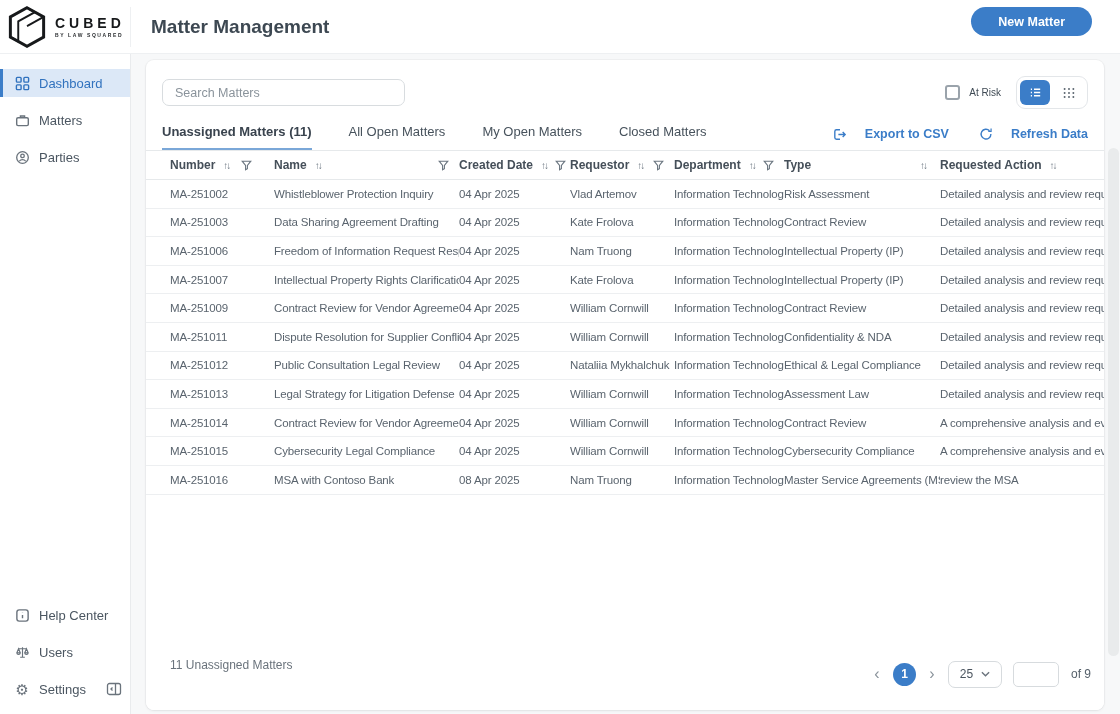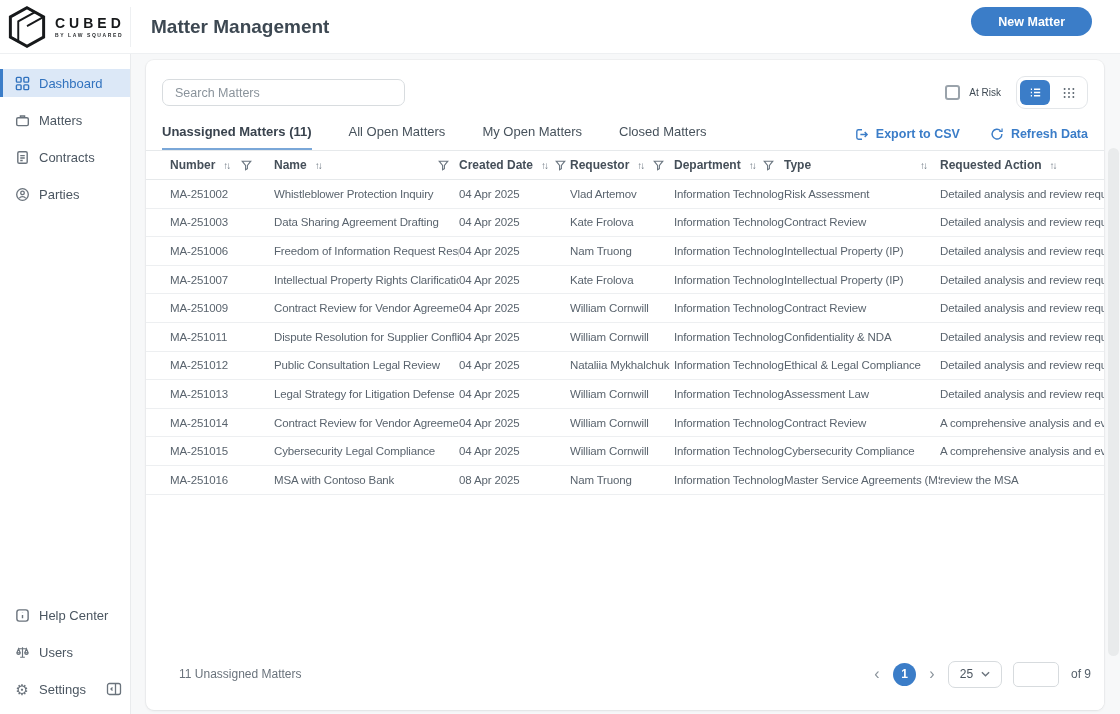--- a/index.html
+++ b/index.html
@@ -56,41 +56,41 @@
     cursor:pointer; color:#5a646e; background:transparent; }
   .view-btn.active { background:var(--accent); color:#fff; }
 
   
   .tabs-row { display:flex; align-items:center; justify-content:space-between;
     margin-top:15px; padding:0 16px; border-bottom:1px solid #e6e9eb; }
   .tabs { display:flex; gap:37px; }
   .tab { font-size:13px; color:#47525c; padding-bottom:9px; cursor:pointer; border-bottom:2px solid transparent; }
   .tab.active { font-weight:700; color:#39434e; border-bottom-color:#7aa7d8; }
   .table-actions { display:flex; gap:30px; align-items:center; padding-bottom:6px; }
-  .action-link { display:flex; align-items:center; gap:7px; color:var(--accent);
+  .action-link { display:flex; align-items:center; gap:18px; color:var(--accent);
     font-size:12.5px; font-weight:700; cursor:pointer; }
 
   
   .thead, .tr { display:grid;
     grid-template-columns:104px 185px 111px 104px 110px 156px minmax(0,1fr); }
   .thead { padding-left:24px; height:29px; align-items:center;
     border-bottom:1px solid #e6e9eb; color:#454f59; font-size:12px; font-weight:700; }
   .th { display:flex; align-items:center; gap:8px; overflow:hidden; white-space:nowrap; padding-right:4px; }
   .sort-ic { font-size:10px; color:#6b7680; letter-spacing:-2px; font-weight:400; flex:0 0 auto; }
   .funnel-ic { margin-left:auto; color:#6b7680; display:flex; flex:0 0 auto; }
   .funnel-ic.inset { margin-right:18px; }
   .funnel-ic.edge { margin-right:6px; }
   .sort-end { margin-left:auto; margin-right:10px; }
   .tr { padding-left:24px; height:28.6px; align-items:center; border-bottom:1px solid #edeff1;
     font-size:11.5px; letter-spacing:-0.15px; color:#5a646e; cursor:pointer; }
   .td { overflow:hidden; white-space:nowrap; padding-right:8px; }
 
   
-  .pagination { position:absolute; left:9px; right:0; bottom:0; height:52px;
-    display:flex; align-items:center; justify-content:space-between; padding:0 13px 20px 24px; background:#fff; }
+  .pagination { position:absolute; left:0; right:0; bottom:0; height:52px;
+    display:flex; justify-content:space-between; padding:0 13px 20px 24px; background:#fff; }
   .pg-summary { font-size:12px; color:#6a737c; }
   .pg-controls { display:flex; align-items:center; gap:9px; }
   .pg-chevron { color:#8a939b; font-size:16px; width:14px; text-align:center; cursor:pointer; line-height:1; }
   .pg-current { width:23px; height:23px; border-radius:50%; background:var(--accent); color:#fff;
     font-size:12px; font-weight:700; display:flex; align-items:center; justify-content:center; cursor:pointer; }
   .pg-size { width:54px; height:27px; border:1px solid #d7dbde; border-radius:7px;
     display:flex; align-items:center; justify-content:center; gap:8px; font-size:12px; color:#4a545e; cursor:pointer; }
   .pg-jump { width:46px; height:25px; border:1px solid #d7dbde; border-radius:5px;
     font-family:inherit; font-size:12px; padding:0 6px; outline:none; margin-left:2px; }
   .pg-of { font-size:12px; color:#55606a; margin-left:3px; }
@@ -132,29 +132,20 @@
       <span>Dashboard</span>
     </div>
     <div class="nav-item">
       <span class="ic">
         <svg width="15" height="15" viewBox="0 0 16 16" fill="none" stroke="currentColor" stroke-width="1.5">
           <rect x="1.8" y="5" width="12.4" height="8.5" rx="1.5"></rect>
             <path d="M5.8 5V3.2h4.4V5"></path>
         </svg>
         </span>
       <span>Matters</span>
-    </div>
-    <div class="nav-item">
-      <span class="ic">
-        <svg width="15" height="15" viewBox="0 0 16 16" fill="none" stroke="currentColor" stroke-width="1.5">
-          <rect x="3" y="1.8" width="10" height="12.4" rx="1.5"></rect>
-            <path d="M5.6 6h4.8M5.6 8.6h4.8M5.6 11.2h2.6"></path>
-        </svg>
-        </span>
-      <span>Contracts</span>
     </div>
     <div class="nav-item">
       <span class="ic">
         <svg width="15" height="15" viewBox="0 0 16 16" fill="none" stroke="currentColor" stroke-width="1.4">
           <circle cx="8" cy="8" r="6.2"></circle>
             <circle cx="8" cy="6.3" r="1.9"></circle>
             <path d="M4.6 12a4.1 4.1 0 0 1 6.8 0"></path>
         </svg>
         </span>
       <span>Parties</span>

